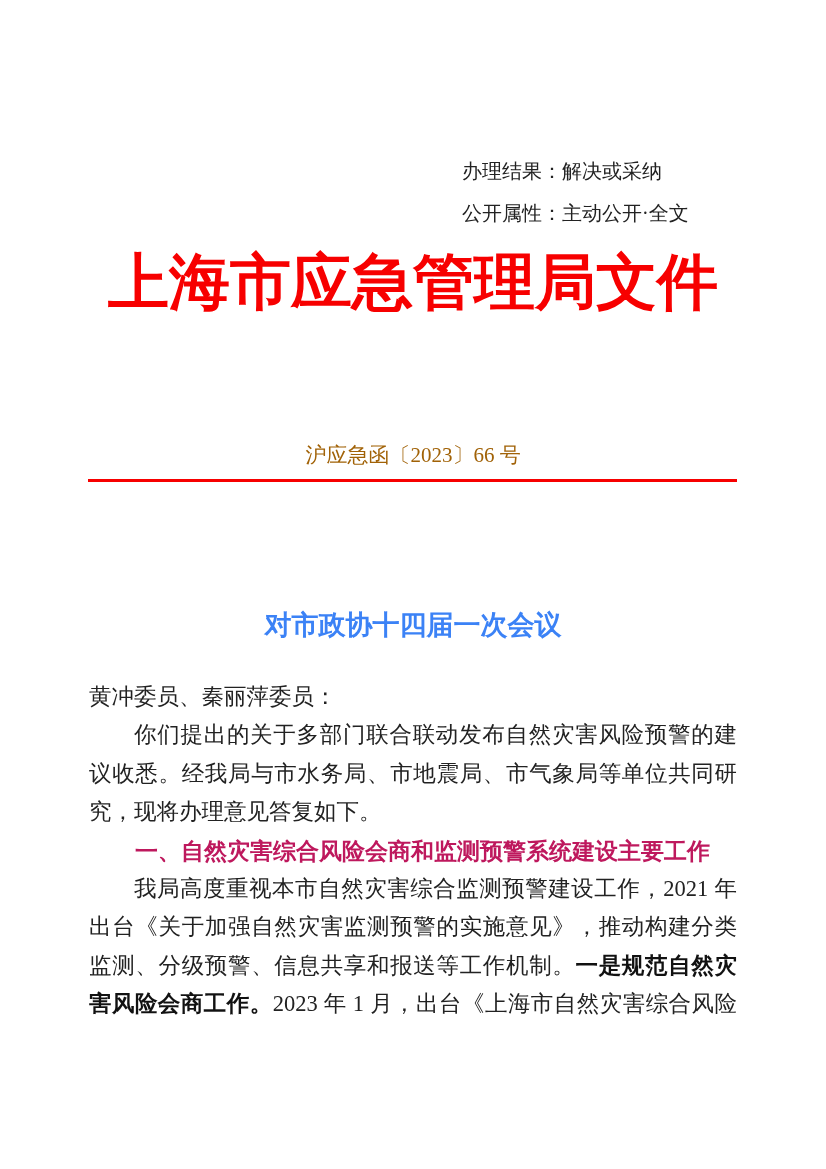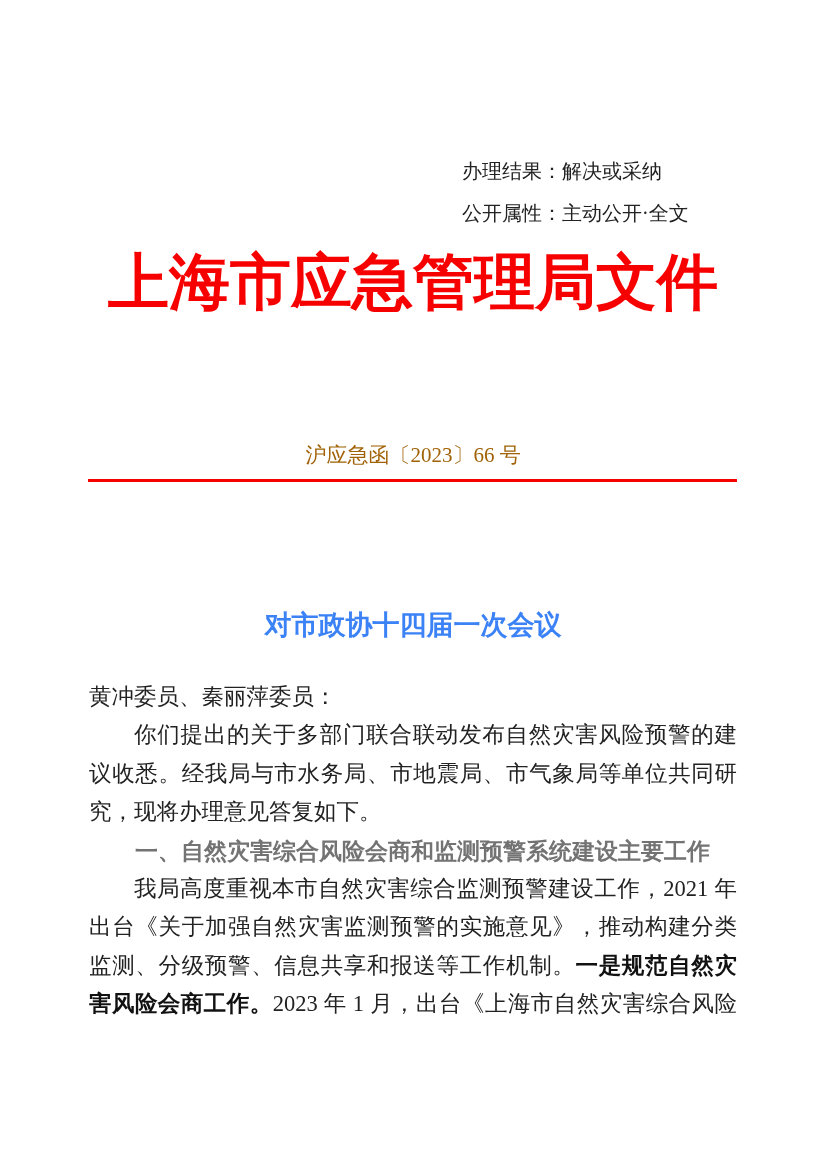--- a/index.html
+++ b/index.html
@@ -84,21 +84,21 @@
     margin: 0;
     padding: 0;
   }
   .para {
     text-indent: 2em;
   }
   .heading {
     font-family: "Liberation Sans", sans-serif;
     font-weight: 700;
     font-size: 23px;
-    color: #737373;
+    color: #be185d;
   }
   .bold {
     font-weight: 700;
     color: #111;
   }
   .pagenum {
     position: absolute;
     top: 1048px;
     right: 112px;
     font-size: 19px;

